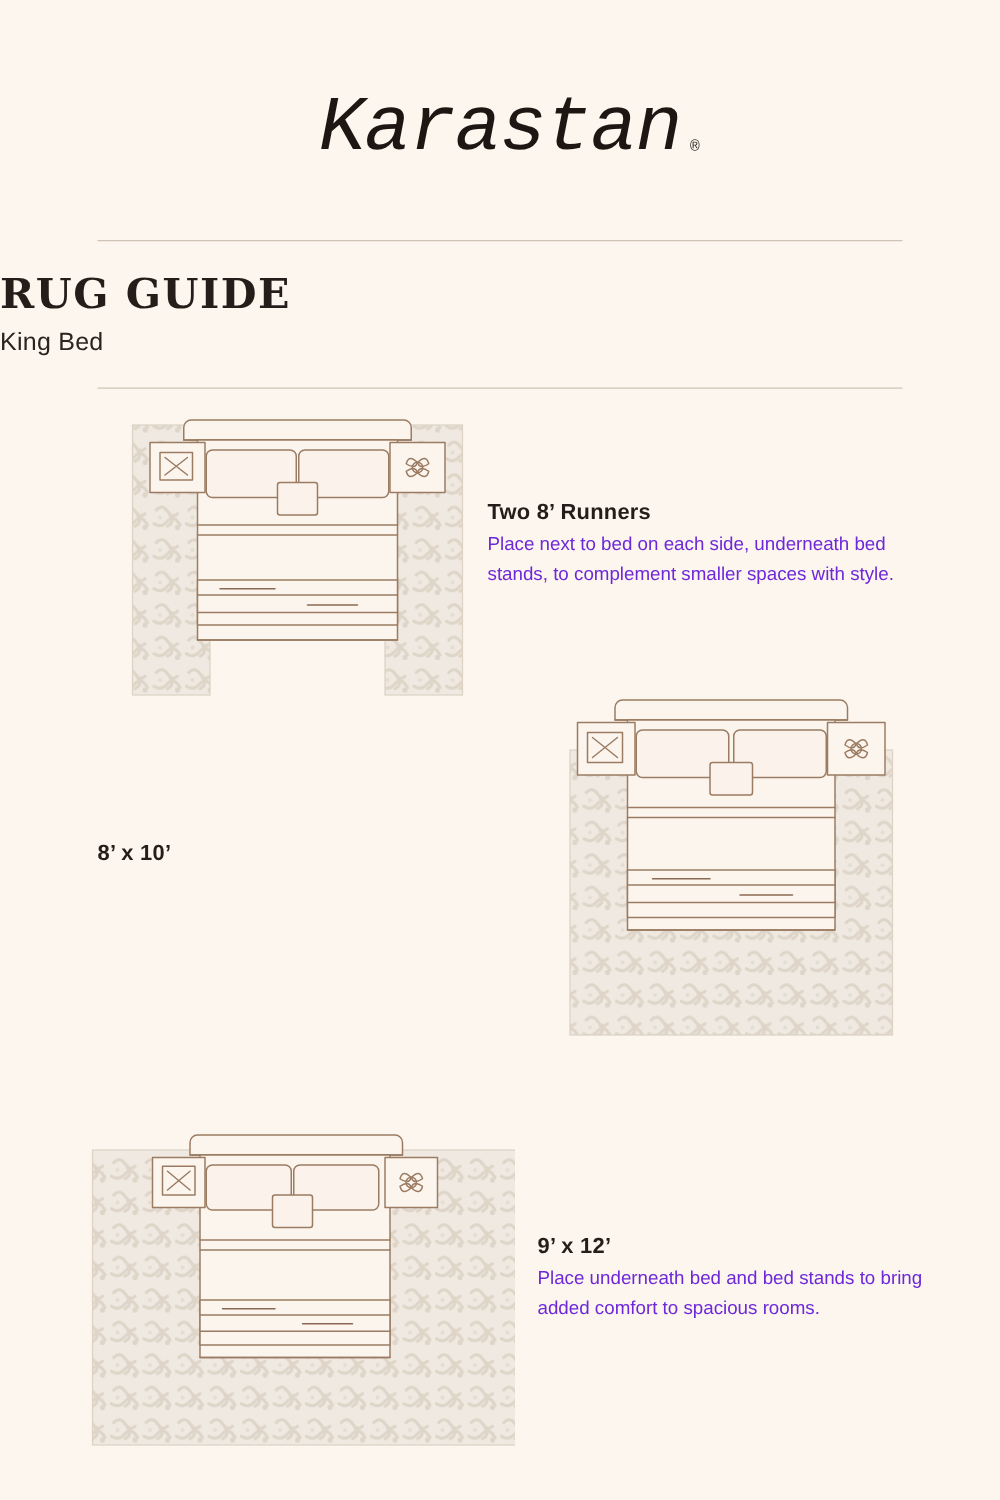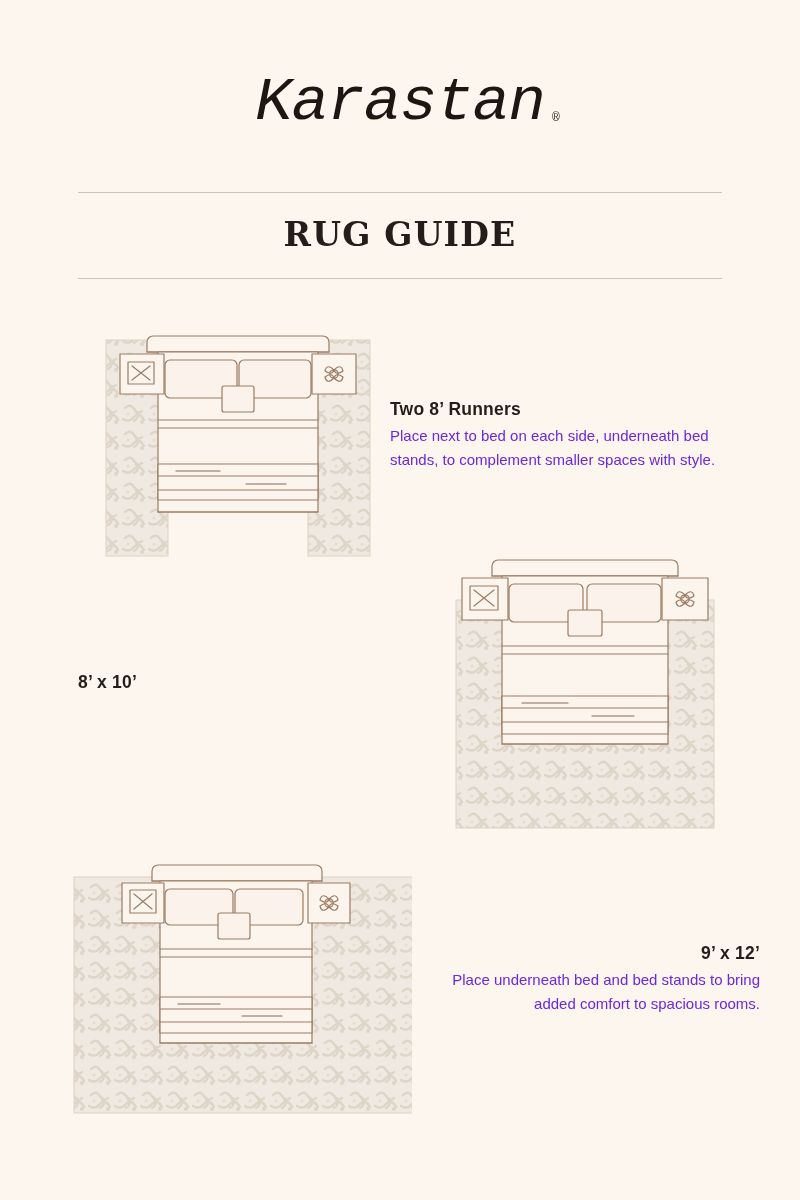--- a/index.html
+++ b/index.html
@@ -42,21 +42,21 @@
   
   .rule {
     width: 644px;
     height: 1px;
     background: #cfc3b6;
     margin: 0 auto;
   }
   .rule.top { margin-top: 58px; }
   .rule.bottom { margin-top: 24px; }
 
-  .title-block { text-align: center; padding-top: 22px; }
+  .title-block { padding-top: 22px; }
   .guide-title {
     font-family: "DejaVu Serif", serif;
     font-size: 33px;
     letter-spacing: 1.2px;
     color: #241d19;
     margin: 0;
     font-weight: 700;
   }
   .guide-sub {
     font-size: 20px;
@@ -87,40 +87,41 @@
   #sec1 { left: 0; top: 324px; width: 800px; height: 270px; }
   #sec1 .art { position: absolute; left: 96px; top: 0; }
   #sec1 .caption { position: absolute; left: 390px; top: 75px; }
 
   
   #sec2 { left: 0; top: 550px; width: 796px; height: 300px; }
   #sec2 .art { position: absolute; left: 440px; top: 0; }
   #sec2 .caption { position: absolute; left: 78px; top: 122px; }
 
   
-  #sec3 { left: 0; top: 855px; width: 800px; height: 290px; text-align: right; }
+  #sec3 { left: 0; top: 898px; width: 800px; height: 290px; }
   #sec3 .art { position: absolute; left: 62px; top: 0; }
   #sec3 .caption { position: absolute; left: 430px; top: 88px; }
 
   svg { display: block; }
 </style>
 </head>
 <body>
 
 <div class="brand">
   <span class="brand-word">
     <span>Karastan</span>
     <span class="reg">®</span>
   </span>
 </div>
 
 <div class="rule top"></div>
 
 <div class="title-block">
   <h1 class="guide-title">RUG GUIDE</h1>
+  <div class="guide-sub">King Bed</div>
 </div>
 
 <div class="rule bottom"></div>
 
 <div class="section" id="sec1">
   <div class="art">
     <svg width="290" height="250" viewBox="0 0 290 250">
       <defs>
         <pattern id="rugpat1" width="26" height="26" patternUnits="userSpaceOnUse">
           <rect width="26" height="26" fill="#efe9e1"></rect>

